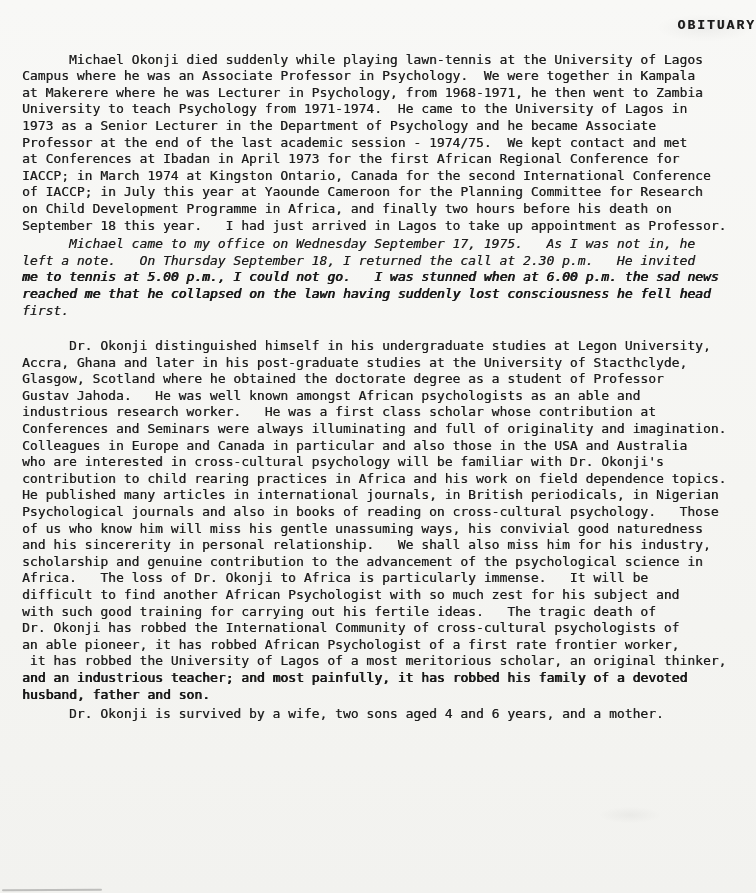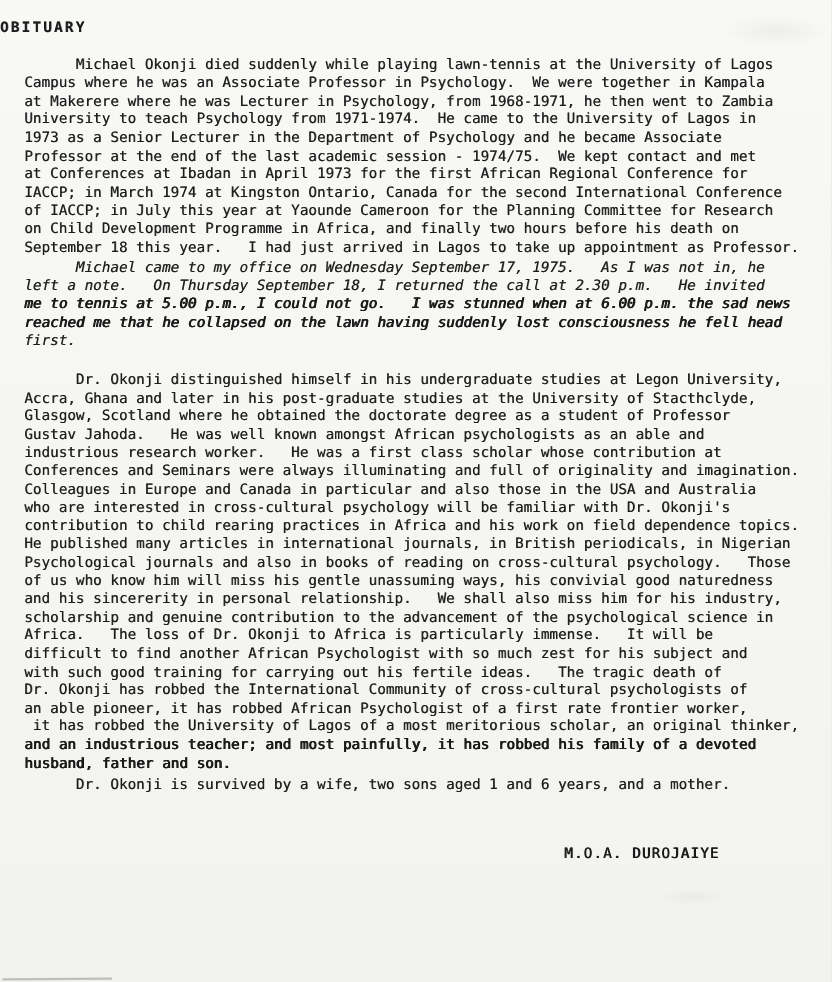--- a/index.html
+++ b/index.html
@@ -14,21 +14,21 @@
     overflow:hidden;
     color:#1c1c1c;
     font-size:13px;
     line-height:16.6px;
     text-shadow:0.4px 0 0 rgba(25,25,25,0.65);
     background:
       radial-gradient(ellipse 70px 20px at 705px 28px, rgba(0,0,0,0.045), transparent 70%),
       radial-gradient(ellipse 45px 12px at 630px 815px, rgba(0,0,0,0.035), transparent 70%),
       linear-gradient(180deg,#f8f8f6 0%,#f5f5f2 55%,#f2f2ef 100%);
   }
-  .header{text-align:left;}
+  .header{text-align:right;font-family:Liberation Mono, monospace;}
   .title{
     margin-top:18px;
     font-weight:bold;
     letter-spacing:2px;
   }
   .name-row{margin-top:16px;}
   .name{
     display:inline-block;
     font-weight:bold;
     letter-spacing:1px;
@@ -38,21 +38,20 @@
     padding:0 4px 4px 4px;
     border-bottom:1px solid rgba(40,40,40,0.45);
   }
   .years{
     margin-top:9px;
     font-weight:bold;
     letter-spacing:1px;
   }
   .content{
     padding-left:22px;
-    padding-right:14px;
   }
   .para{white-space:pre;}
   .para .line{height:16.6px;line-height:16.6px;white-space:pre;}
   .para[data-paragraph-index="0"]{margin-top:17px;}
   .para[data-paragraph-index="1"]{margin-top:2px;font-style:italic;}
   .para[data-paragraph-index="2"]{margin-top:19px;}
   .para[data-paragraph-index="3"]{margin-top:3px;}
   
   .para[data-paragraph-index="1"] .line:nth-child(3),
   .para[data-paragraph-index="1"] .line:nth-child(4),
@@ -90,20 +89,19 @@
 
 <div class="page">
   <div class="header">
     <div class="title">OBITUARY</div>
   </div>
 
   <div class="content">
     <div class="para" data-paragraph-index="0"><div class="line">      Michael Okonji died suddenly while playing lawn-tennis at the University of Lagos</div><div class="line">Campus where he was an Associate Professor in Psychology.  We were together in Kampala</div><div class="line">at Makerere where he was Lecturer in Psychology, from 1968-1971, he then went to Zambia</div><div class="line">University to teach Psychology from 1971-1974.  He came to the University of Lagos in</div><div class="line">1973 as a Senior Lecturer in the Department of Psychology and he became Associate</div><div class="line">Professor at the end of the last academic session - 1974/75.  We kept contact and met</div><div class="line">at Conferences at Ibadan in April 1973 for the first African Regional Conference for</div><div class="line">IACCP; in March 1974 at Kingston Ontario, Canada for the second International Conference</div><div class="line">of IACCP; in July this year at Yaounde Cameroon for the Planning Committee for Research</div><div class="line">on Child Development Programme in Africa, and finally two hours before his death on</div><div class="line">September 18 this year.   I had just arrived in Lagos to take up appointment as Professor.</div></div>
     <div class="para" data-paragraph-index="1"><div class="line">      Michael came to my office on Wednesday September 17, 1975.   As I was not in, he</div><div class="line">left a note.   On Thursday September 18, I returned the call at 2.30 p.m.   He invited</div><div class="line">me to tennis at 5.00 p.m., I could not go.   I was stunned when at 6.00 p.m. the sad news</div><div class="line">reached me that he collapsed on the lawn having suddenly lost consciousness he fell head</div><div class="line">first.</div></div>
     <div class="para" data-paragraph-index="2"><div class="line">      Dr. Okonji distinguished himself in his undergraduate studies at Legon University,</div><div class="line">Accra, Ghana and later in his post-graduate studies at the University of Stacthclyde,</div><div class="line">Glasgow, Scotland where he obtained the doctorate degree as a student of Professor</div><div class="line">Gustav Jahoda.   He was well known amongst African psychologists as an able and</div><div class="line">industrious research worker.   He was a first class scholar whose contribution at</div><div class="line">Conferences and Seminars were always illuminating and full of originality and imagination.</div><div class="line">Colleagues in Europe and Canada in particular and also those in the USA and Australia</div><div class="line">who are interested in cross-cultural psychology will be familiar with Dr. Okonji's</div><div class="line">contribution to child rearing practices in Africa and his work on field dependence topics.</div><div class="line">He published many articles in international journals, in British periodicals, in Nigerian</div><div class="line">Psychological journals and also in books of reading on cross-cultural psychology.   Those</div><div class="line">of us who know him will miss his gentle unassuming ways, his convivial good naturedness</div><div class="line">and his sincererity in personal relationship.   We shall also miss him for his industry,</div><div class="line">scholarship and genuine contribution to the advancement of the psychological science in</div><div class="line">Africa.   The loss of Dr. Okonji to Africa is particularly immense.   It will be</div><div class="line">difficult to find another African Psychologist with so much zest for his subject and</div><div class="line">with such good training for carrying out his fertile ideas.   The tragic death of</div><div class="line">Dr. Okonji has robbed the International Community of cross-cultural psychologists of</div><div class="line">an able pioneer, it has robbed African Psychologist of a first rate frontier worker,</div><div class="line"> it has robbed the University of Lagos of a most meritorious scholar, an original thinker,</div><div class="line">and an industrious teacher; and most painfully, it has robbed his family of a devoted</div><div class="line">husband, father and son.</div></div>
-    <div class="para" data-paragraph-index="3"><div class="line">      Dr. Okonji is survived by a wife, two sons aged 1 and 6 years, and a mother.</div></div>
+    <div class="para" data-paragraph-index="3"><div class="line">      Dr. Okonji is survived by a wife, two sons aged 4 and 6 years, and a mother.</div></div>
 
-    <div class="signature">M.O.A. DUROJAIYE</div>
 
   </div>
 
   <div class="scan-artifact"></div>
 </div>
 
 </body></html>

